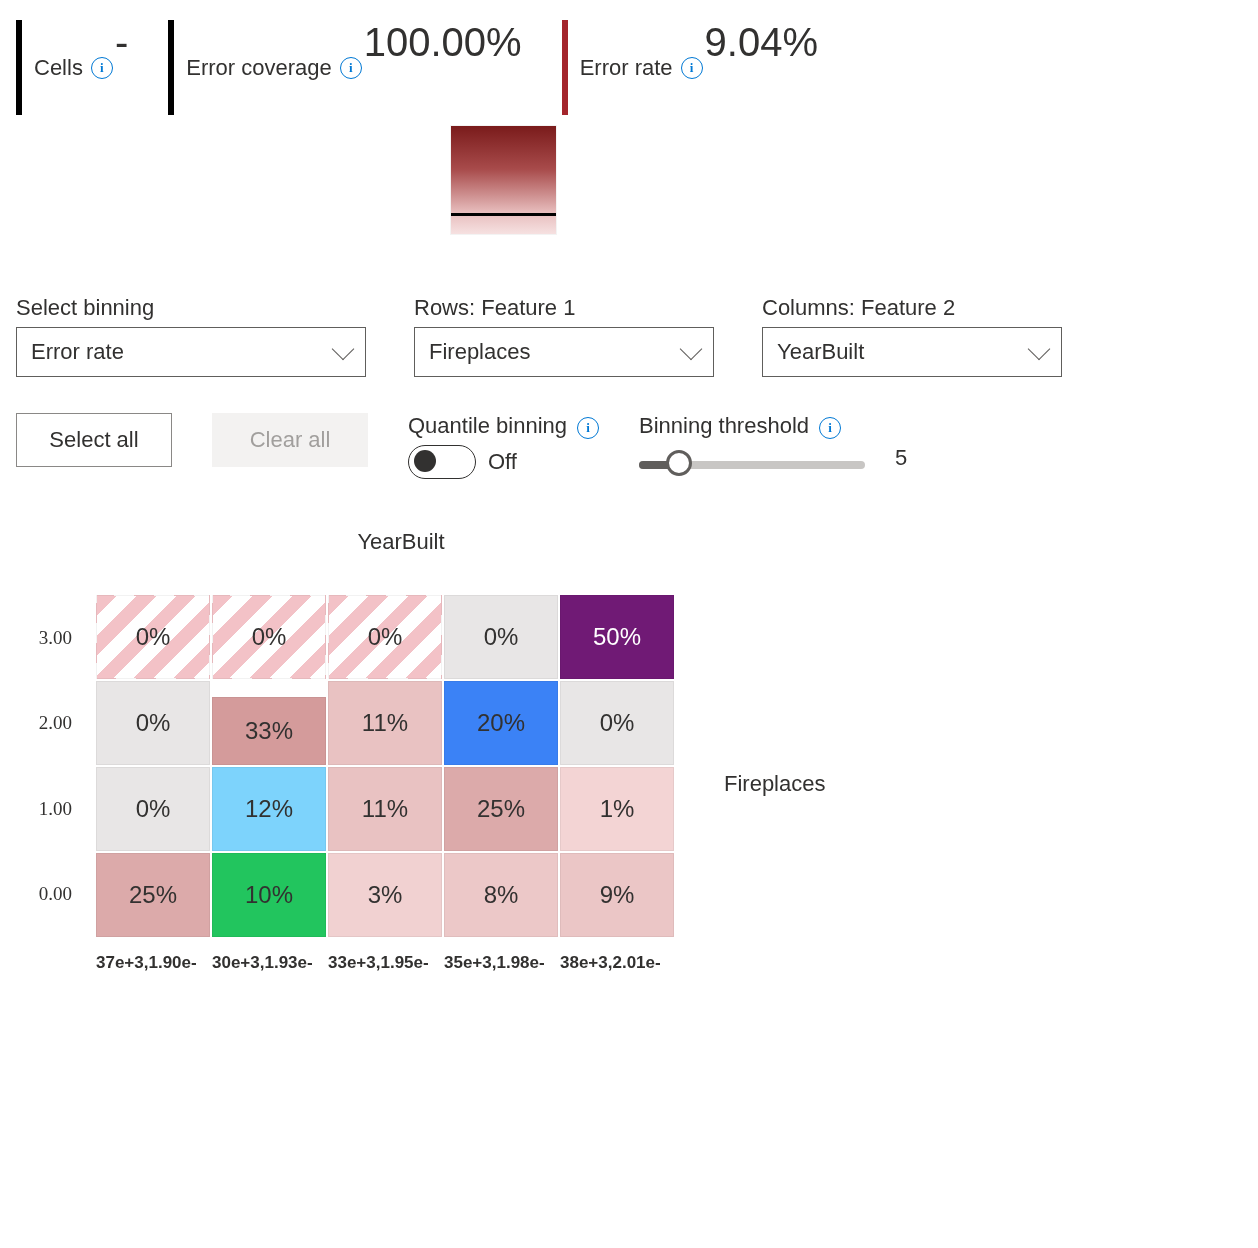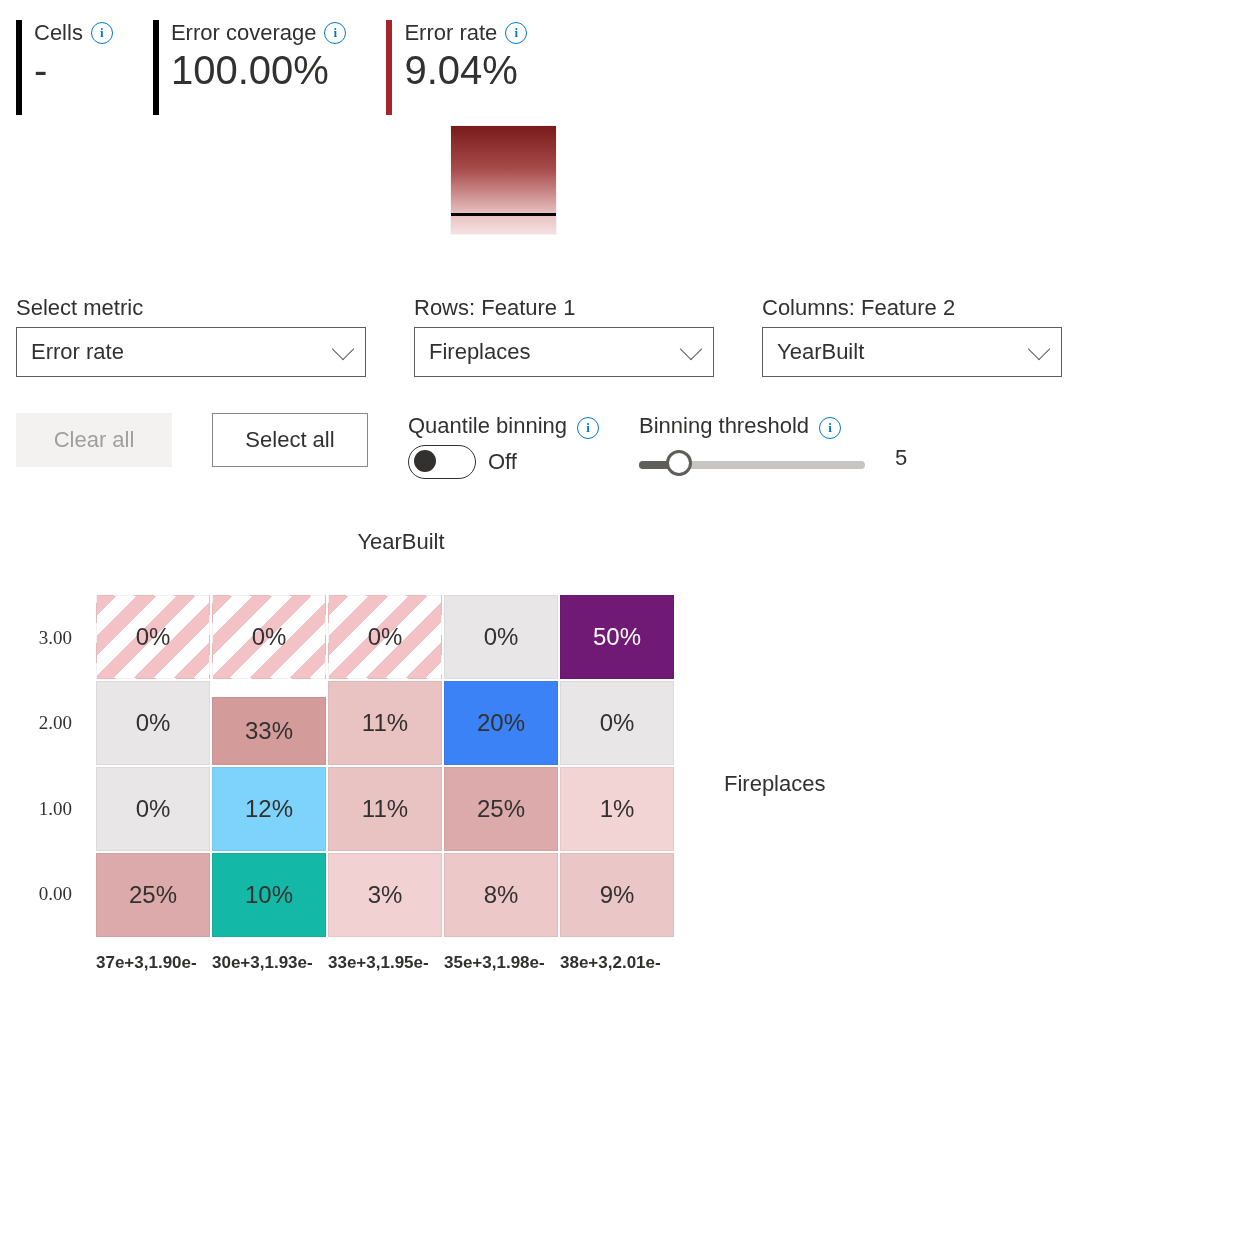--- a/index.html
+++ b/index.html
@@ -18,21 +18,21 @@
     .metric-card {
       display: flex;
       gap: 12px;
     }
     .metric-bar {
       width: 6px;
       height: 95px;
       background: #000;
     }
     .metric-bar.red { background: #a4262c; }
-    .metric-content { display: flex; flex-direction: column; gap: 2px; }
+    .metric-content { display: flex; gap: 2px; }
     .metric-label-row {
       display: flex;
       align-items: center;
       gap: 8px;
     }
     .metric-label {
       font-size: 22px;
       font-weight: 400;
       color: #323130;
     }
@@ -261,21 +261,21 @@
       </div>
       <div class="metric-value">9.04%</div>
     </div>
   </div>
 </div>
 
 <div class="gradient-legend"></div>
 
 <div class="controls-row">
   <div class="control-group">
-    <span class="control-label">Select metric</span>
+    <span class="control-label">Select binning</span>
     <div class="dropdown">
       <span>Error rate</span>
       <span class="chevron"></span>
     </div>
   </div>
   <div class="control-group">
     <span class="control-label">Rows: Feature 1</span>
     <div class="dropdown narrow">
       <span>Fireplaces</span>
       <span class="chevron"></span>
@@ -284,22 +284,22 @@
   <div class="control-group">
     <span class="control-label">Columns: Feature 2</span>
     <div class="dropdown narrow">
       <span>YearBuilt</span>
       <span class="chevron"></span>
     </div>
   </div>
 </div>
 
 <div class="buttons-row">
+  <div class="btn">Select all</div>
   <div class="btn disabled">Clear all</div>
-  <div class="btn">Select all</div>
 
   <div class="toggle-group">
     <div class="toggle-label-row">
       <span class="toggle-label">Quantile binning</span>
       <span class="info-icon">i</span>
     </div>
     <div class="toggle-control">
       <div class="toggle-pill">
         <div class="toggle-knob"></div>
       </div>
@@ -343,21 +343,21 @@
             <div class="cell" style="background: rgb(212, 155, 155); margin-top: 16px;">33%</div>
             <div class="cell" style="background: rgb(233, 194, 194);">11%</div>
             <div class="cell" style="background: #3b82f6;">20%</div>
             <div class="cell" style="background: rgb(232, 230, 230);">0%</div>
             <div class="cell" style="background: rgb(232, 230, 230);">0%</div>
             <div class="cell" style="background: #7dd3fc;">12%</div>
             <div class="cell" style="background: rgb(233, 194, 194);">11%</div>
             <div class="cell" style="background: rgb(220, 170, 170);">25%</div>
             <div class="cell" style="background: rgb(243, 212, 212);">1%</div>
             <div class="cell" style="background: rgb(220, 170, 170);">25%</div>
-            <div class="cell" style="background: #14b8a6;">10%</div>
+            <div class="cell" style="background: #22c55e;">10%</div>
             <div class="cell" style="background: rgb(241, 209, 209);">3%</div>
             <div class="cell" style="background: rgb(236, 200, 200);">8%</div>
             <div class="cell" style="background: rgb(235, 198, 198);">9%</div>
           </div>
       </div>
       <div class="x-labels" id="x-labels">
           <div class="x-label">37e+3,1.90e-</div>
           <div class="x-label">30e+3,1.93e-</div>
           <div class="x-label">33e+3,1.95e-</div>
           <div class="x-label">35e+3,1.98e-</div>

